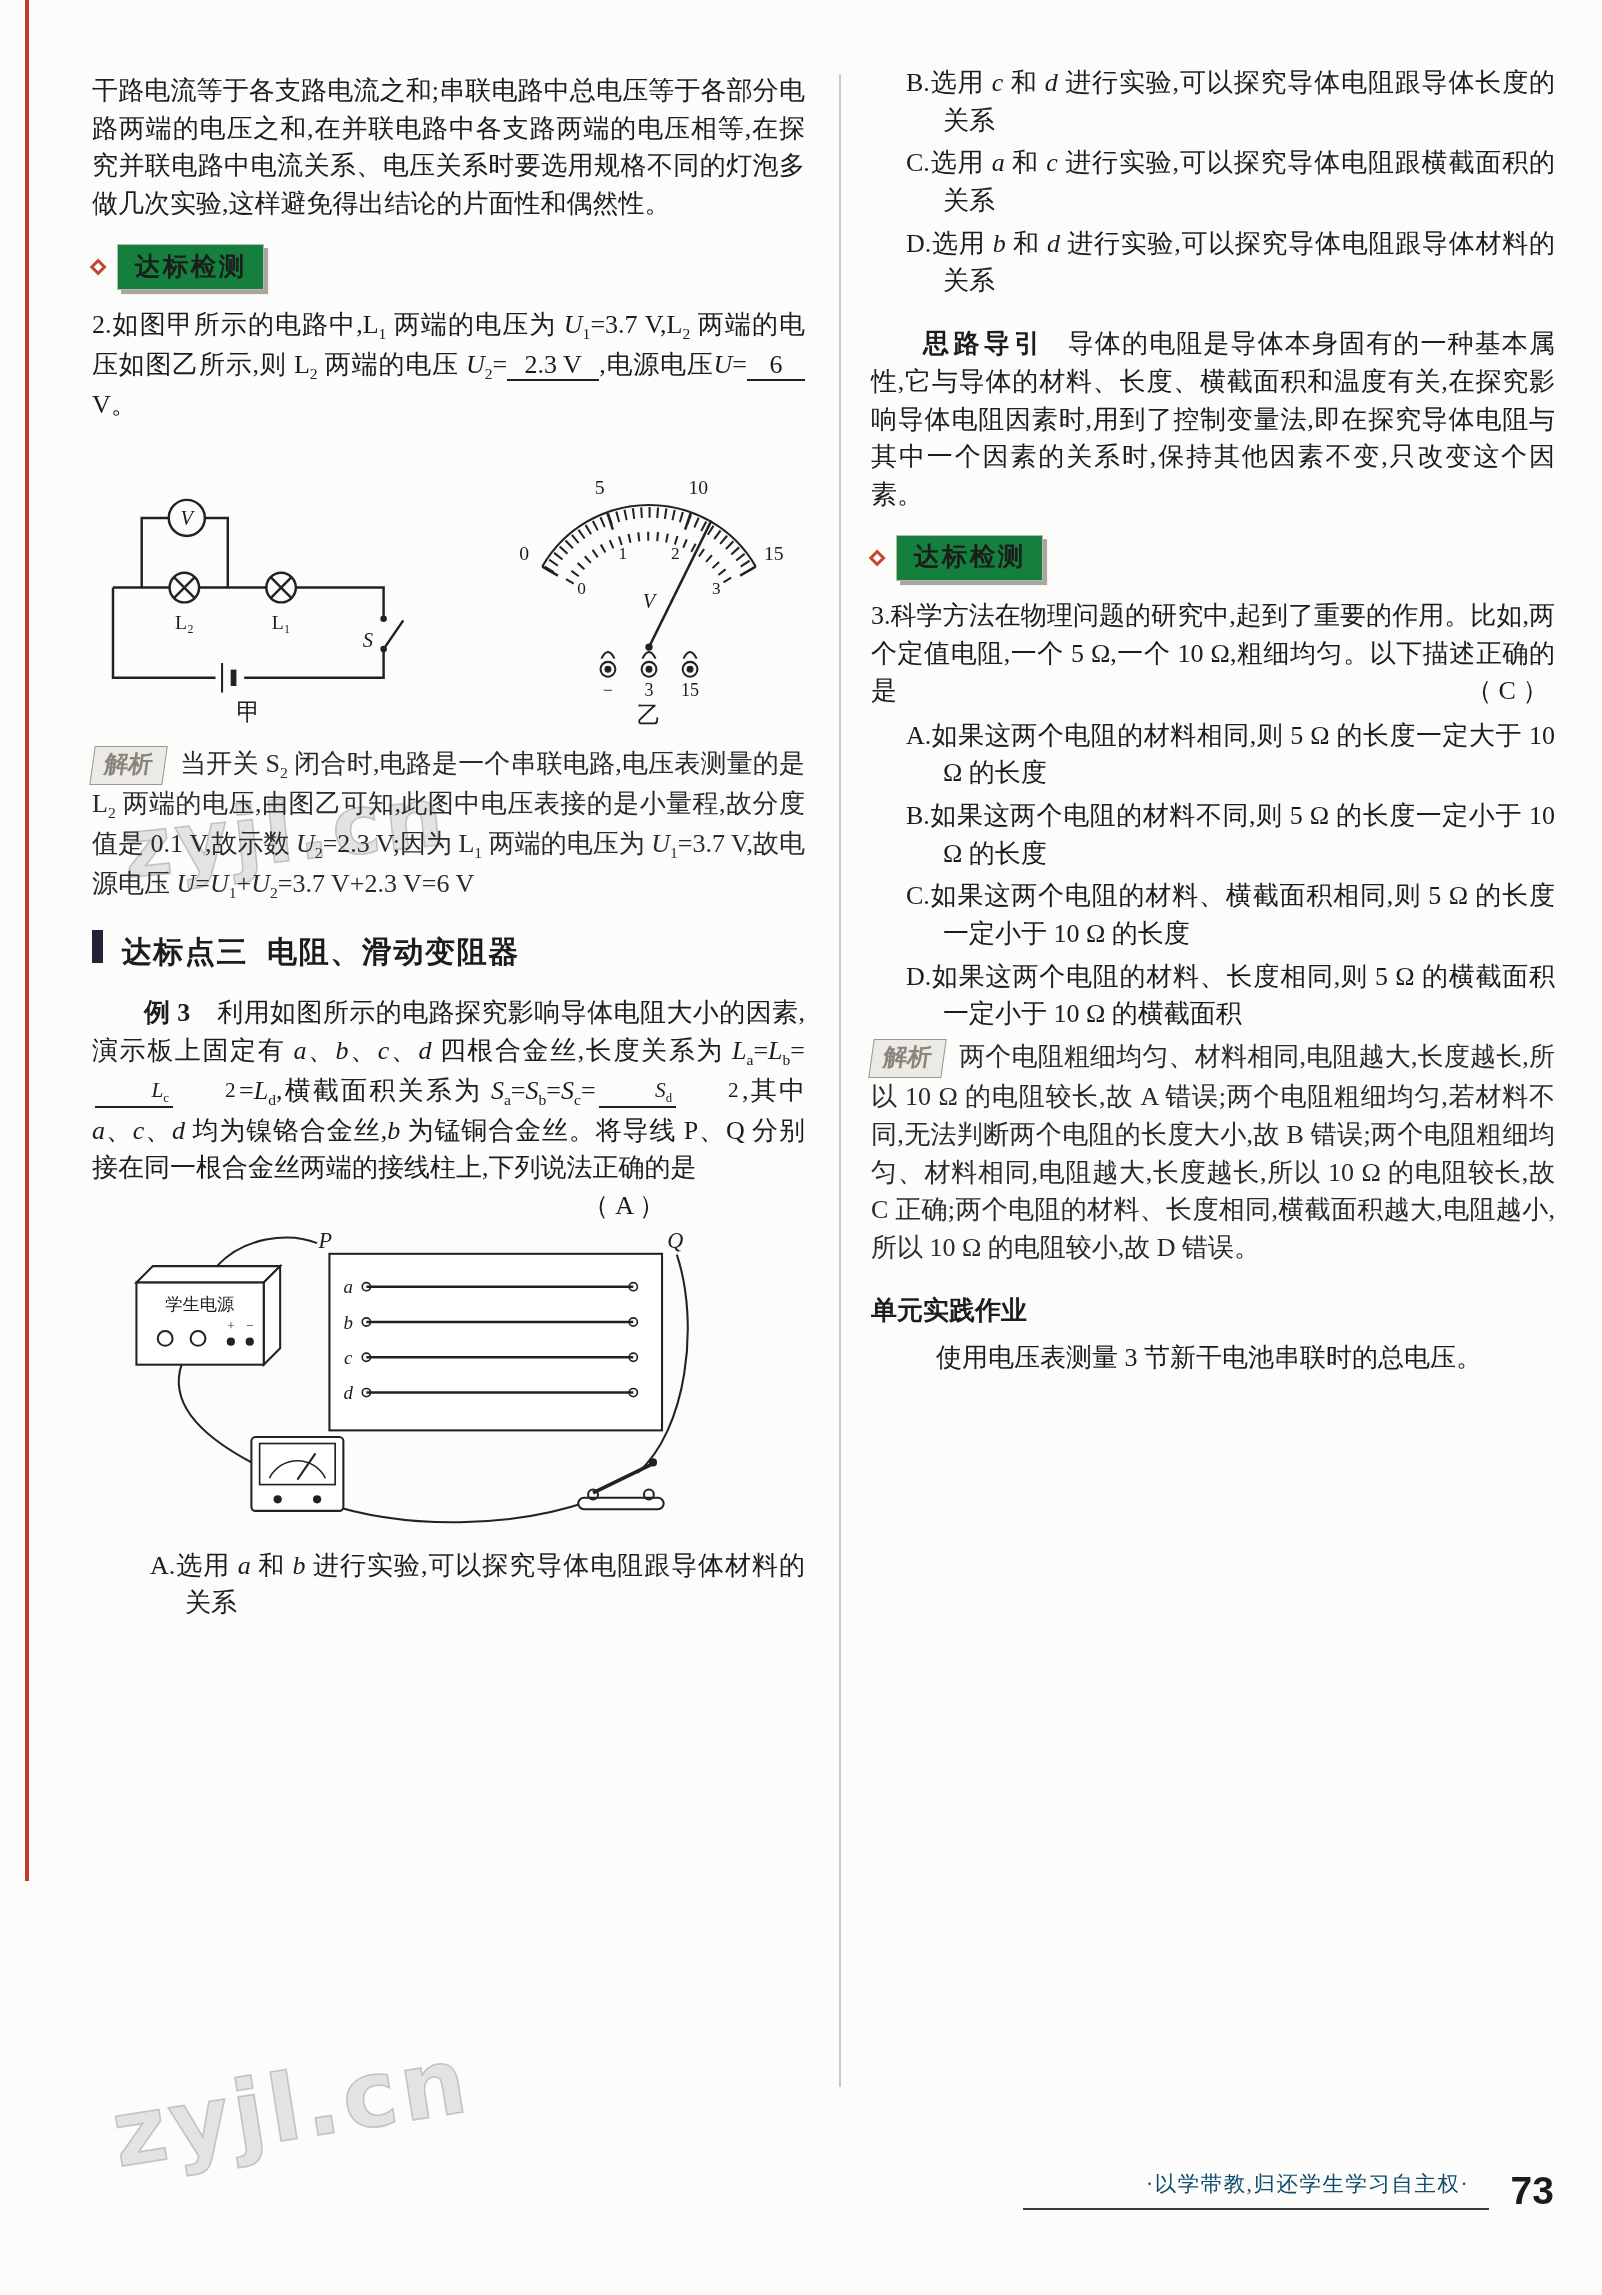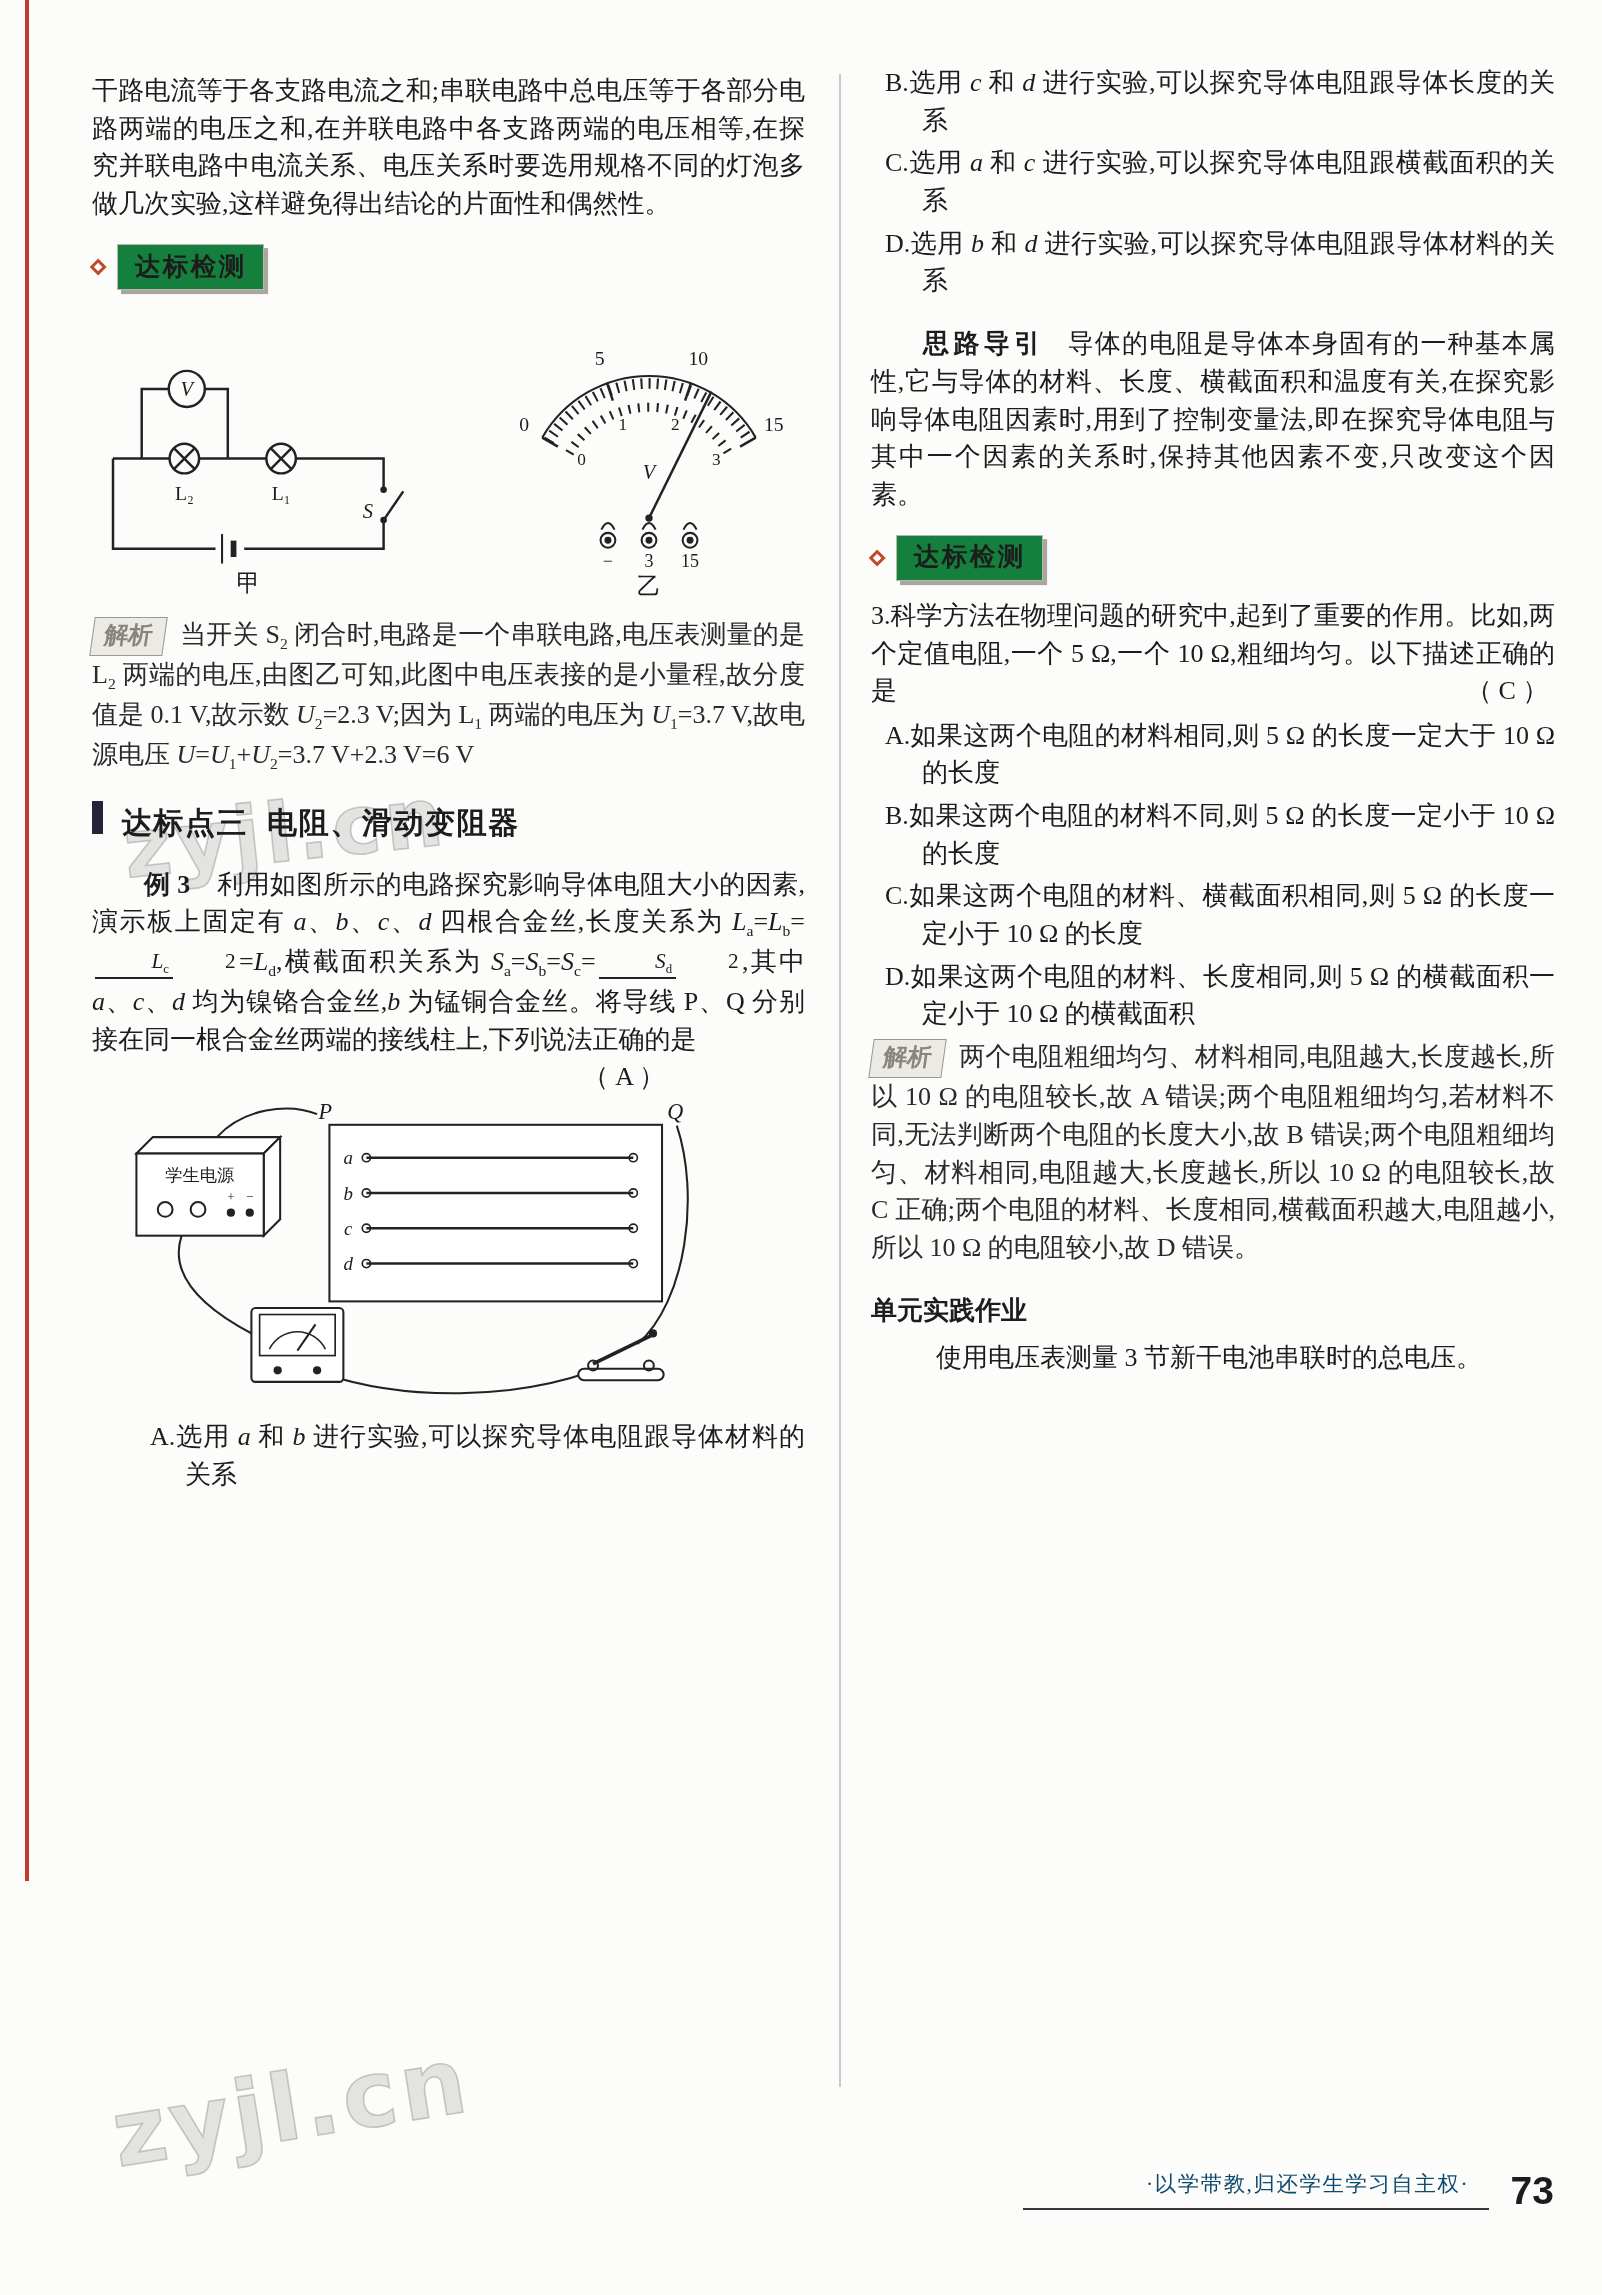--- a/index.html
+++ b/index.html
@@ -50,21 +50,21 @@
                   font-size: 30px; margin: 25px 0 21.4px;
                   font-family: "Liberation Sans", "DejaVu Sans", sans-serif; }
   .point-bar { width: 10.7px; height: 33px; background: #23233a; flex: 0 0 auto; }
   .point-title { letter-spacing: 1.6px; }
 
   .ex { text-indent: 2em; }
   .ans { float: right; }
   .ans-ex { margin-right: 140px; }
   .ans-q3 { margin-right: 6.6px; }
 
-  .option { margin-left: 14px; padding-left: 37px; text-indent: -37px; margin-bottom: 5px; }
+  .option { margin-left: 35px; padding-left: 37px; text-indent: -37px; margin-bottom: 5px; }
   .option-a-left { margin-left: 58px; padding-left: 35px; text-indent: -35px; margin-top: 8.2px; }
 
   .guide { margin: 25px 0 10px; text-indent: 2em; }
   .guide-label { font-weight: bold; letter-spacing: 3.3px; margin-right: 23px;
                  font-family: "Liberation Sans", "DejaVu Sans", sans-serif; }
 
   .hw-title { font-weight: bold; margin-top: 25px;
               font-family: Liberation Sans, sans-serif; }
   .hw-center { text-align: center; margin-top: 15px; }
   .hw-line { text-indent: 2.5em; margin-top: 10px; }
@@ -96,20 +96,21 @@
 
 <div class="col col-left">
 
   <p class="body-text">干路电流等于各支路电流之和;串联电路中总电压等于各部分电路两端的电压之和,在并联电路中各支路两端的电压相等,在探究并联电路中电流关系、电压关系时要选用规格不同的灯泡多做几次实验,这样避免得出结论的片面性和偶然性。</p>
 
   <div class="badge">
     <span class="badge-diamond"></span>
     <span class="badge-label">达标检测</span>
   </div>
 
+  <p>2.如图甲所示的电路中,L<sub>1</sub> 两端的电压为 <i>U</i><sub>1</sub>=3.7 V,L<sub>2</sub> 两端的电压如图乙所示,则 L<sub>2</sub> 两端的电压 <i>U</i><sub>2</sub>=<span class="blank">2.3 V</span>,电源电压<i>U</i>=<span class="blank blank-narrow">6</span> V。</p>
 
   <div class="fig-row">
 
     <svg viewBox="0 0 400 300" width="329" height="246" style="font-size:32px">
       <g fill="none" stroke="#222" stroke-width="3">
         <path d="M 25 130 L 25 240 L 150 240"></path>
         <path d="M 185 240 L 355 240 L 355 205"></path>
         <path d="M 355 168 L 355 130 L 248 130"></path>
         <path d="M 212 130 L 130 130"></path>
         <path d="M 94 130 L 25 130"></path>

